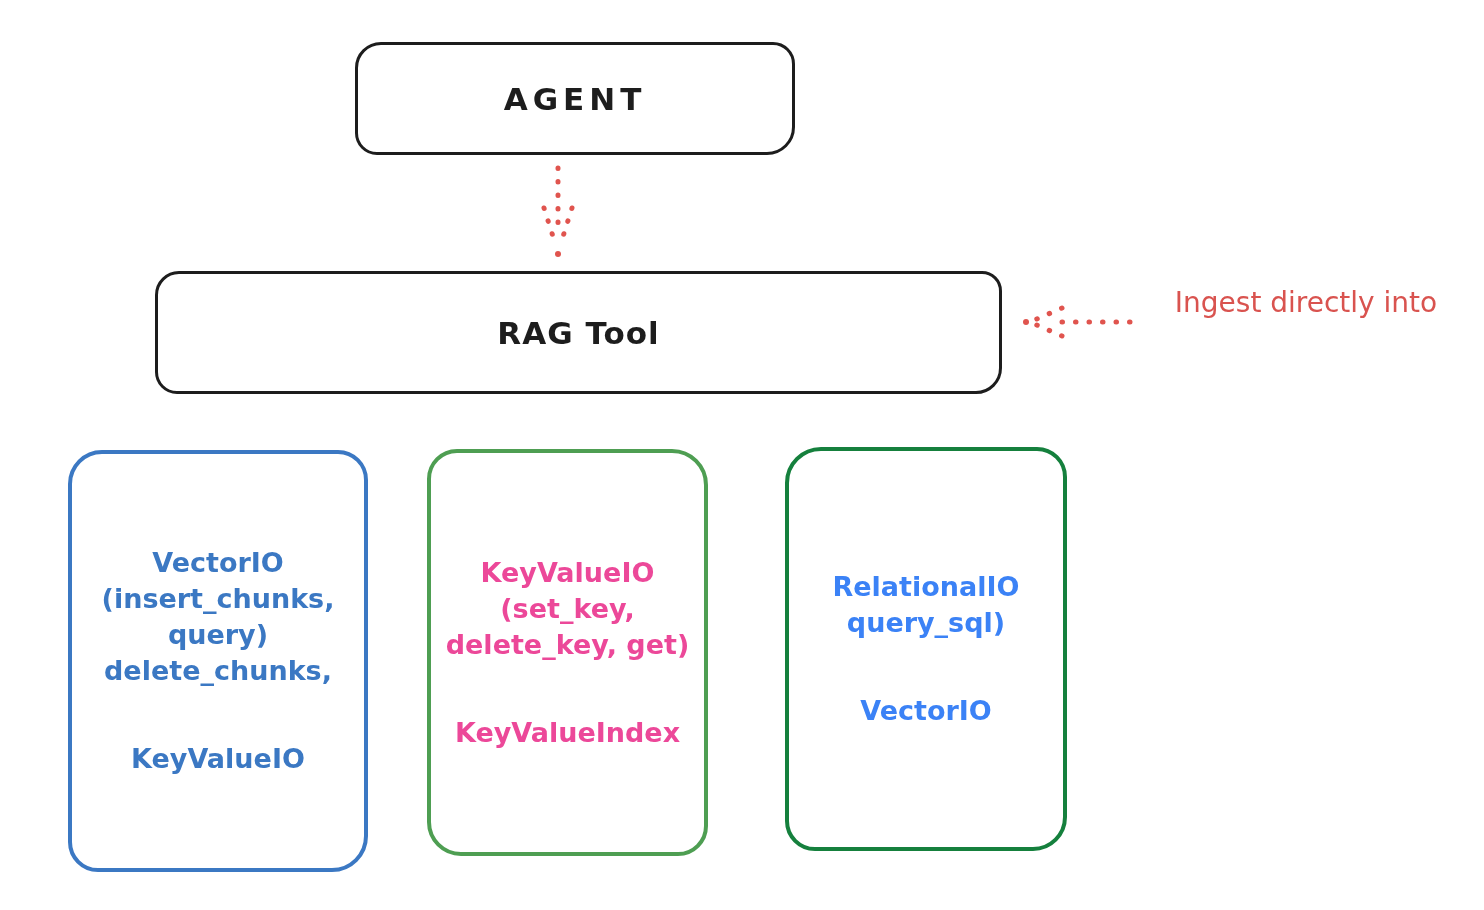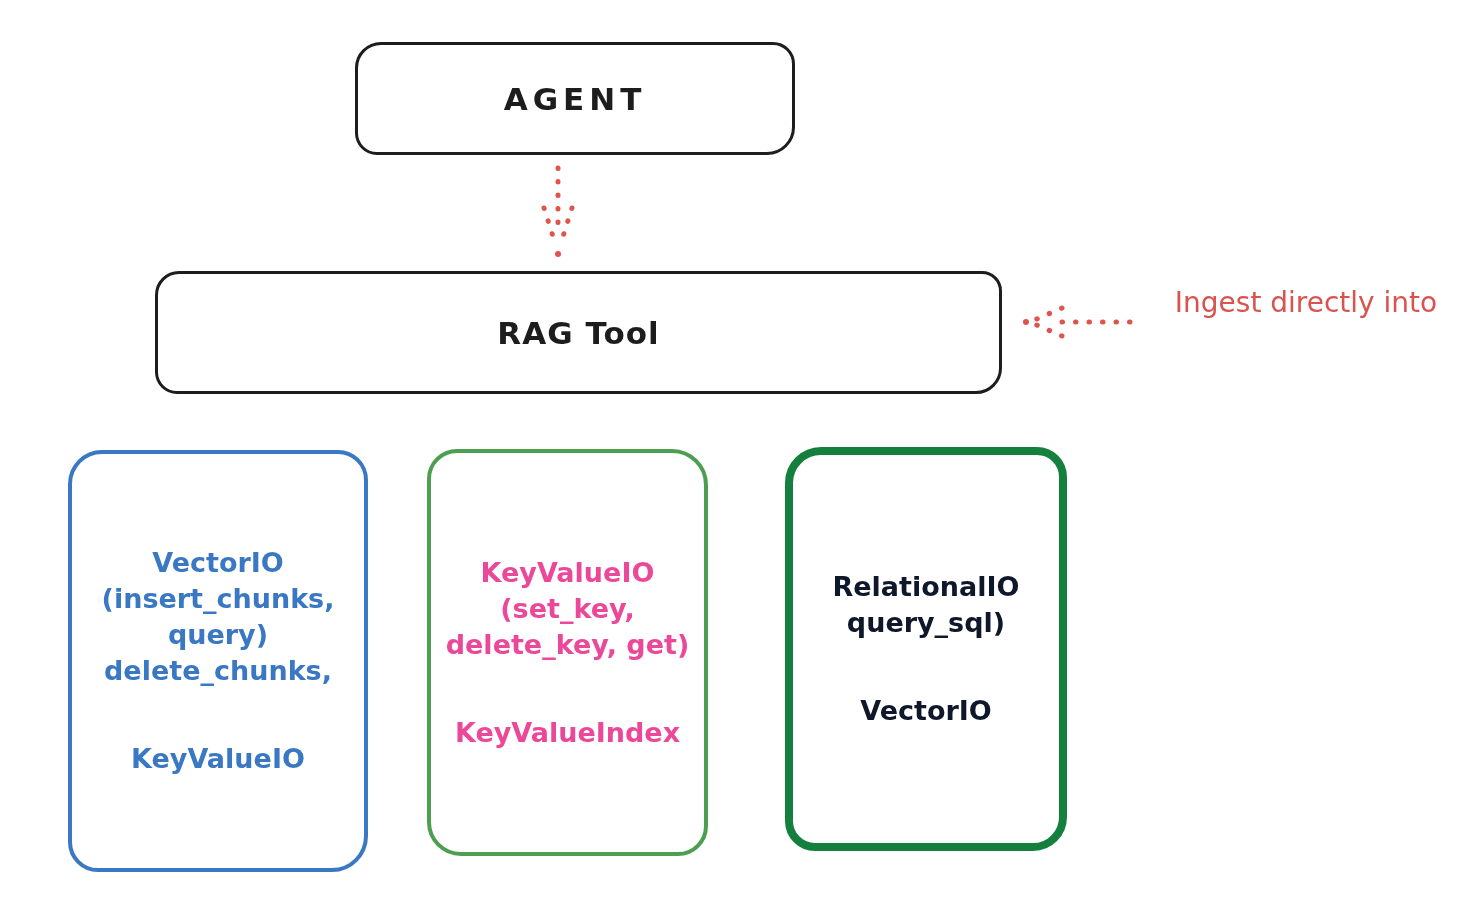--- a/index.html
+++ b/index.html
@@ -85,21 +85,21 @@
     border-radius: 34px 30px 36px 30px;
     text-align: center;
   }
   .backend-green {
     left: 427px; top: 449px; width: 281px; height: 407px;
     border: 4px solid #4e9e52; color: #ec4899;
     border-radius: 30px 36px 30px 34px;
   }
   .backend-purple {
     left: 785px; top: 447px; width: 282px; height: 404px;
-    border: 8px solid #15803d; color: #0f172a;
+    border: 4px solid #15803d; color: #3b82f6;
     border-radius: 36px 30px 34px 30px;
   }
 </style>
 </head>
 <body>
 
 <div class="canvas">
 
   <div class="node agent-box">
     <span>AGENT</span>

